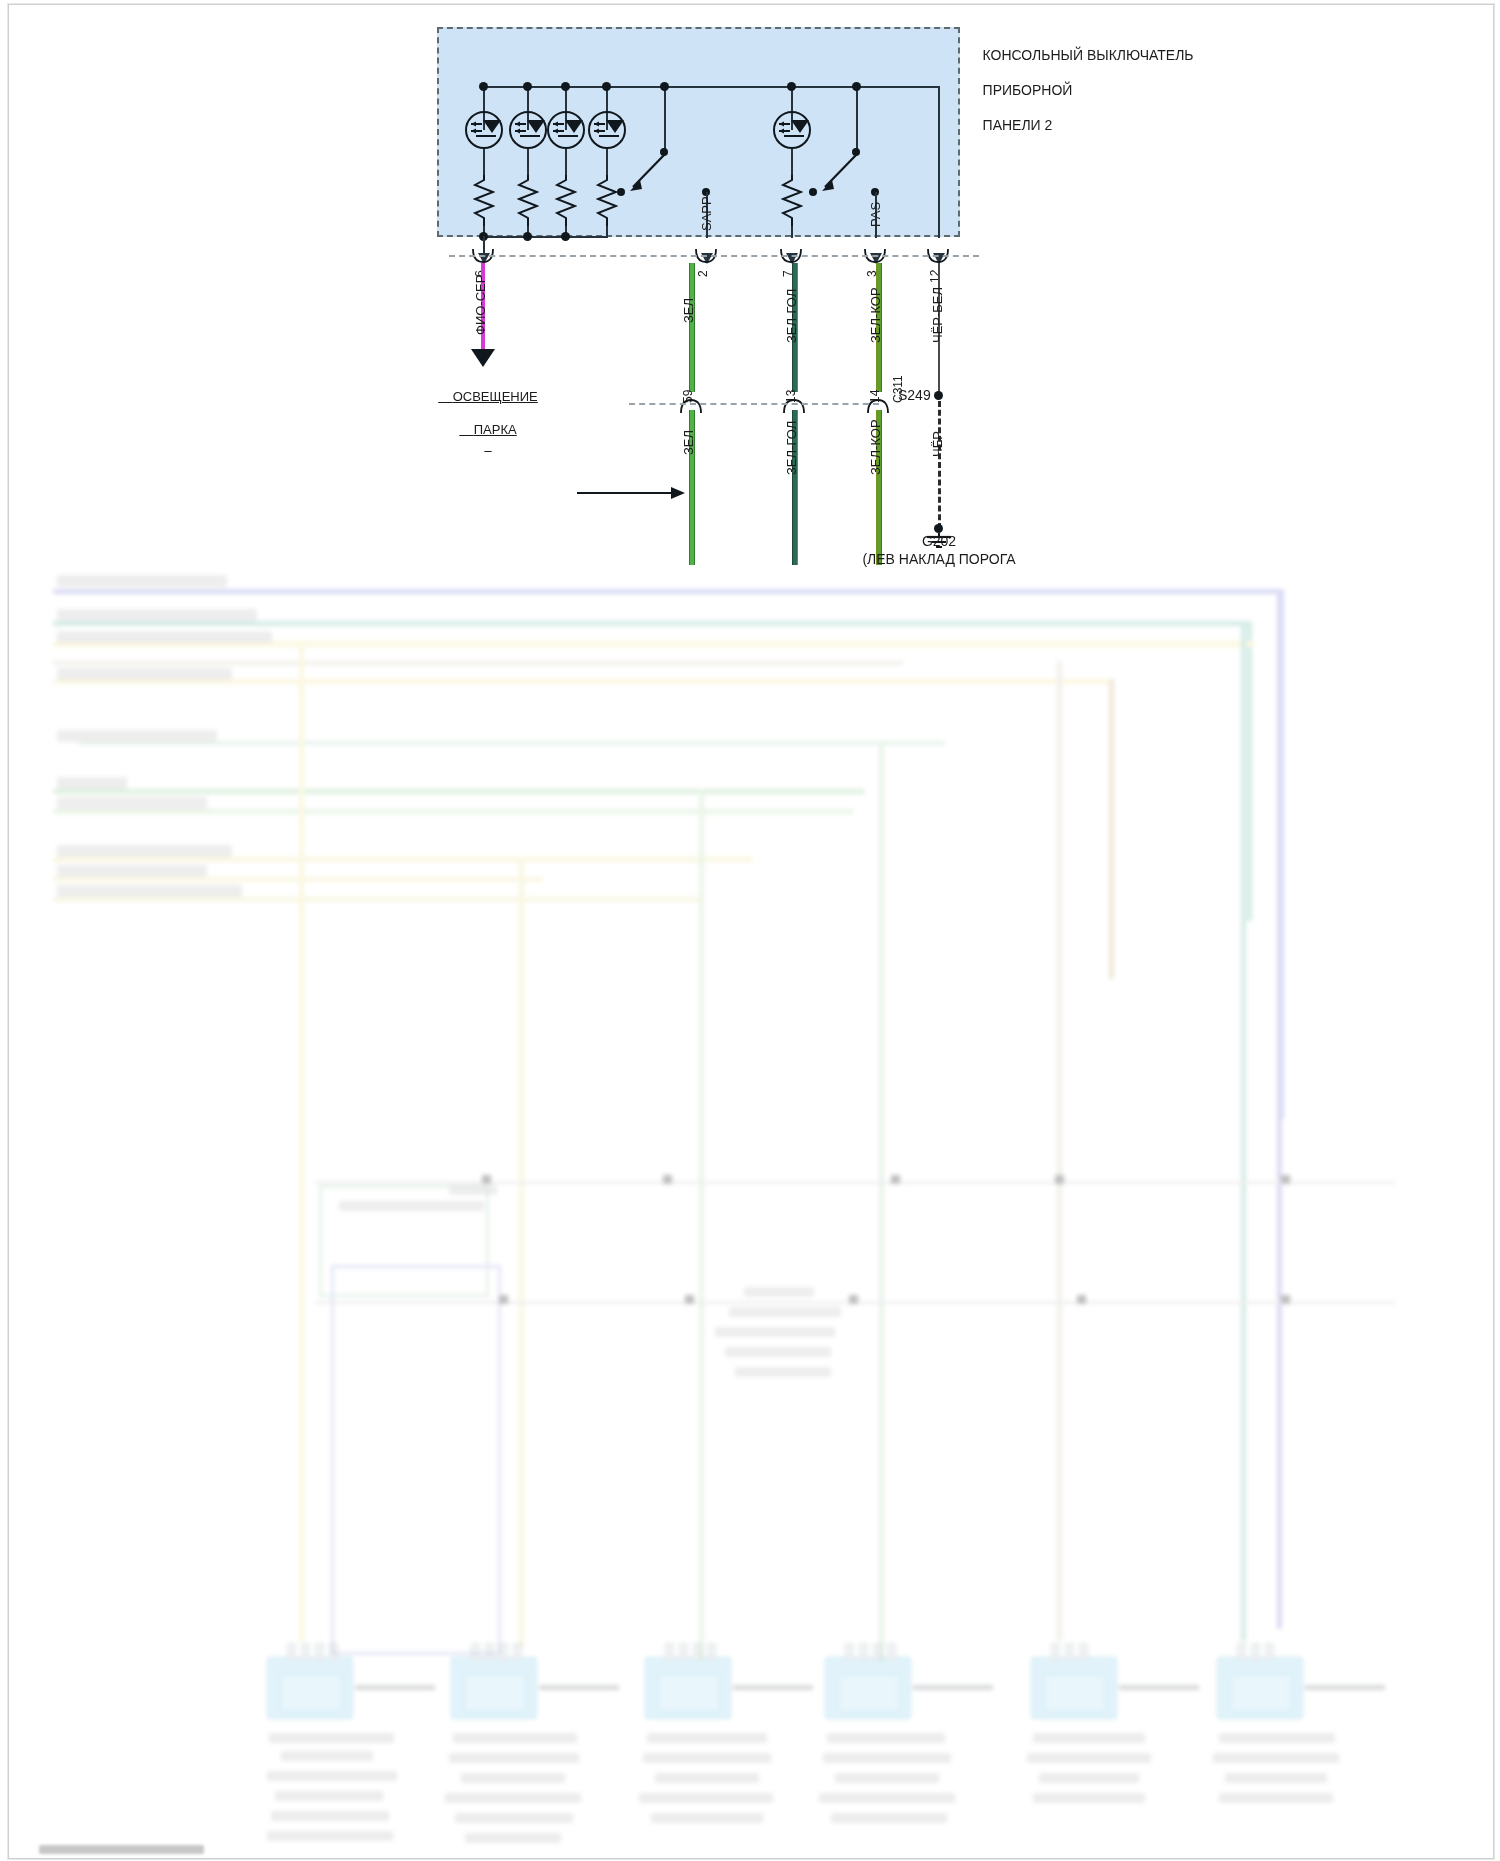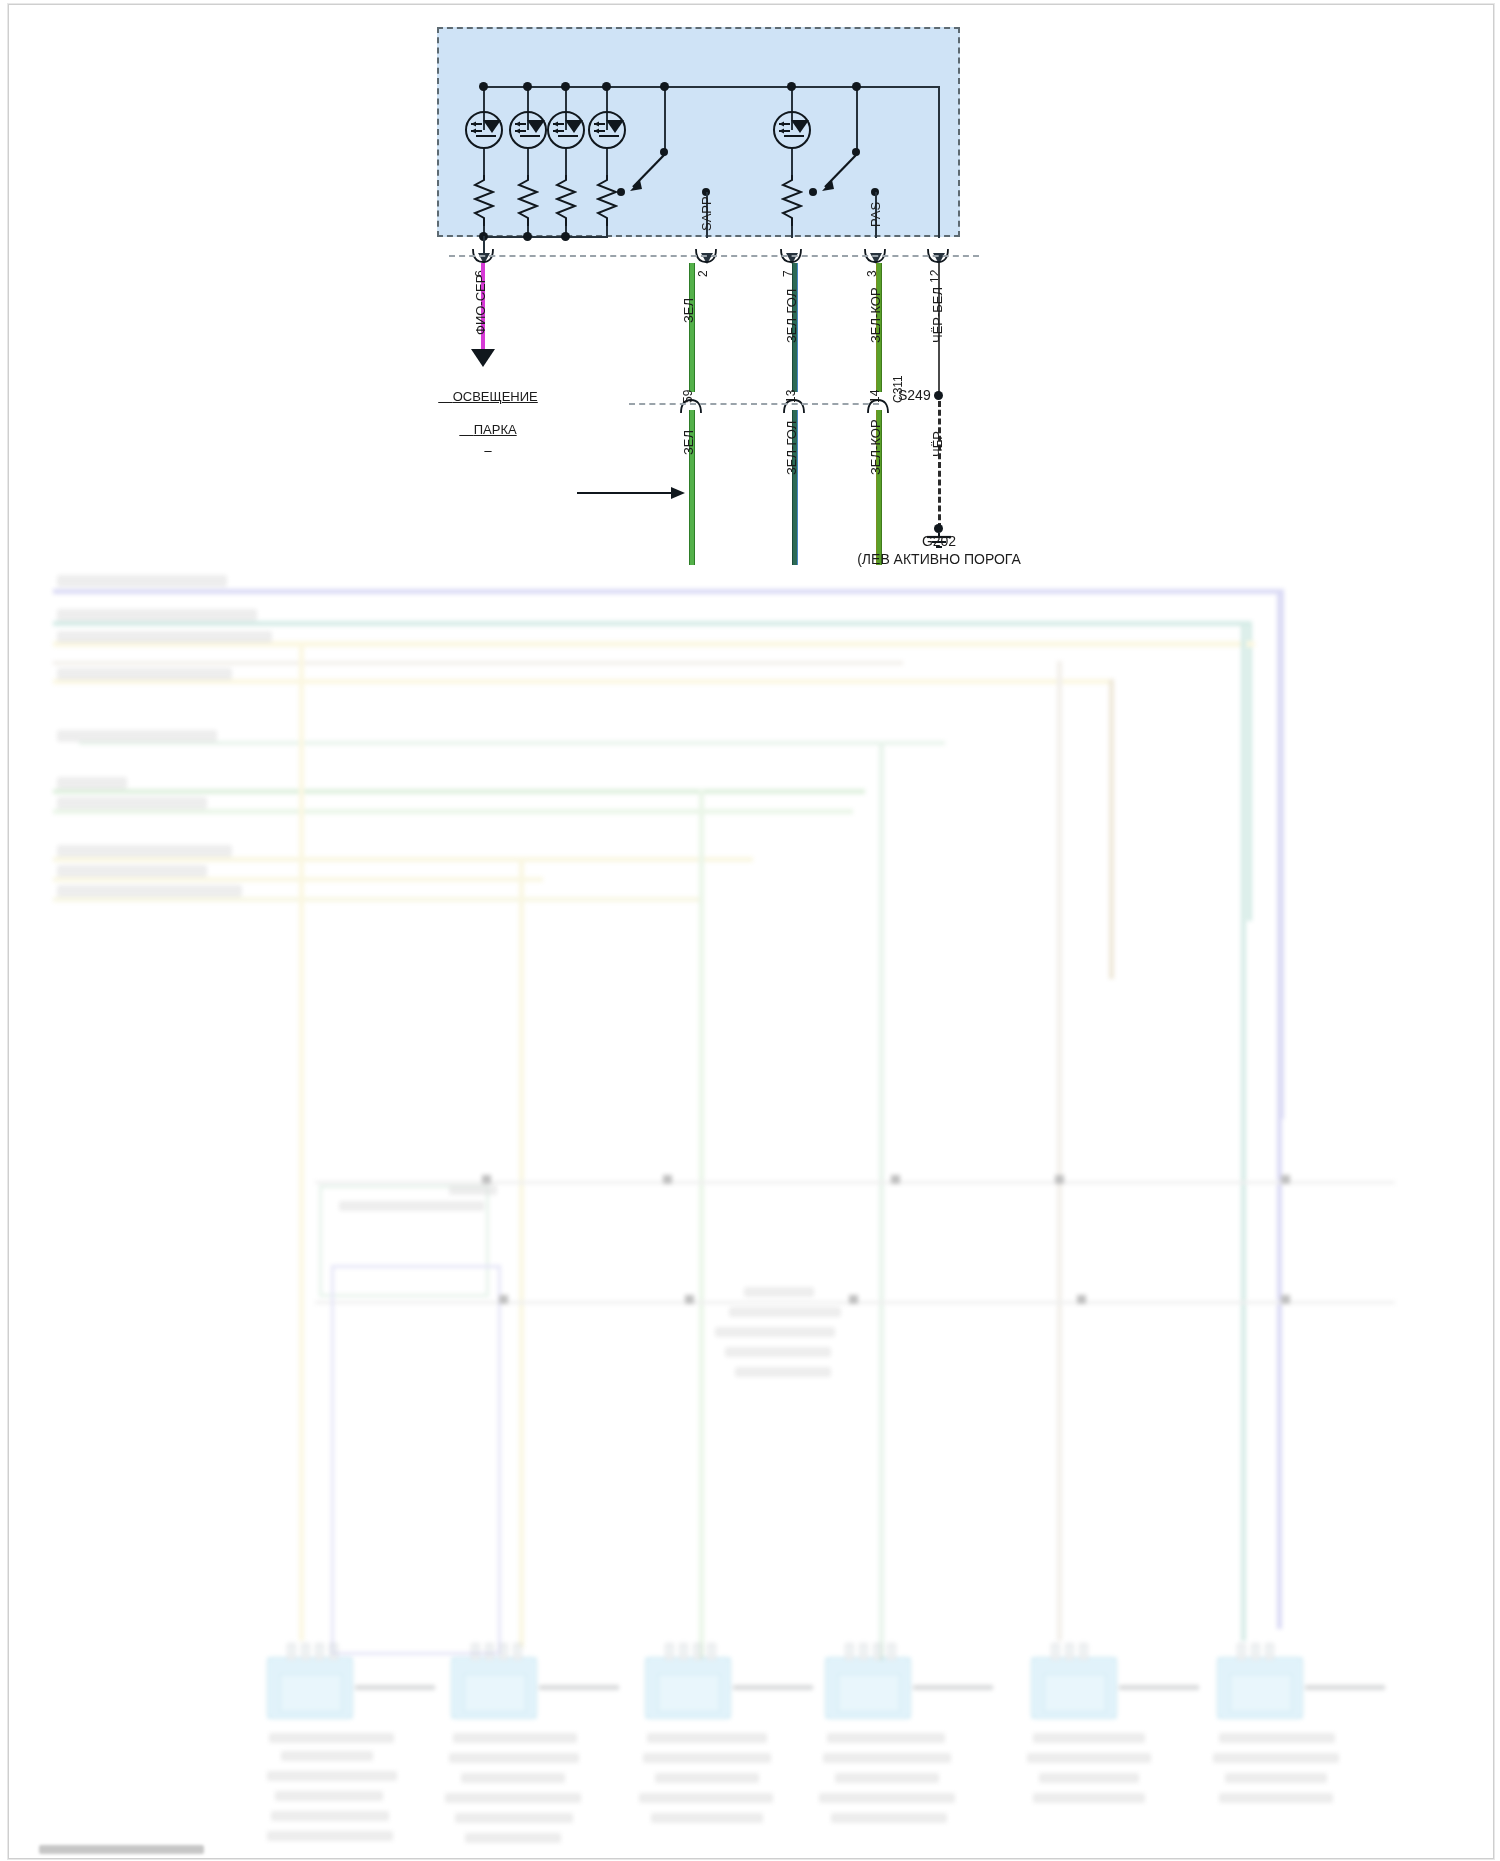--- a/index.html
+++ b/index.html
@@ -211,20 +211,25 @@
     <div class="ftxt" style="left:1210px;top:208px;width:116px;height:10px;"></div>
     <div class="ftxt" style="left:1204px;top:228px;width:126px;height:10px;"></div>
     <div class="ftxt" style="left:1216px;top:248px;width:102px;height:10px;"></div>
     <div class="ftxt" style="left:1210px;top:268px;width:114px;height:10px;"></div>
   </div>
 
   <div class="wmark" style="left:30px;top:1840px;width:165px;height:9px;filter:blur(1.5px);"></div>
 
   <div id="modbox"></div>
 
+  <div class="lbl" style="left:958px;top:24px;font-size:14px;">
+    <span>КОНСОЛЬНЫЙ ВЫКЛЮЧАТЕЛЬ</span><br>
+    <span>ПРИБОРНОЙ</span><br>
+    <span>ПАНЕЛИ 2</span>
+  </div>
 
   <div class="hline" style="left:474px;top:81px;width:456px;"></div>
 
   <div class="vline" style="left:474px;top:81px;height:44px;"></div>
   <div class="vline" style="left:518px;top:81px;height:44px;"></div>
   <div class="vline" style="left:556px;top:81px;height:44px;"></div>
   <div class="vline" style="left:597px;top:81px;height:44px;"></div>
   <div class="vline" style="left:655px;top:81px;height:66px;"></div>
   <div class="vline" style="left:782px;top:81px;height:44px;"></div>
   <div class="vline" style="left:847px;top:81px;height:66px;"></div>
@@ -426,21 +431,21 @@
   <div class="dot" style="left:925px;top:519px;"></div>
   <svg width="40" height="22" style="position:absolute;left:910px;top:528px;">
     <line x1="20" y1="0" x2="20" y2="3" stroke="#10171d" stroke-width="2"></line>
     <line x1="8" y1="4" x2="32" y2="4" stroke="#10171d" stroke-width="2.2"></line>
     <line x1="13" y1="9" x2="27" y2="9" stroke="#10171d" stroke-width="2"></line>
     <line x1="17" y1="14" x2="23" y2="14" stroke="#10171d" stroke-width="2"></line>
   </svg>
   <div class="lbl c" style="left:880px;top:530px;width:100px;top:530px;font-size:14px;"></div>
 
   <div class="lbl c" style="left:880px;top:528px;width:100px;font-size:14px;">G202</div>
-  <div class="lbl c" style="left:830px;top:546px;width:200px;font-size:14px;">(ЛЕВ АКТИВНО ПОРОГА</div>
+  <div class="lbl c" style="left:830px;top:546px;width:200px;font-size:14px;">(ЛЕВ НАКЛАД ПОРОГА</div>
 
   <div class="dashbus" style="left:440px;top:250px;width:530px;"></div>
   <div class="dashbus" style="left:620px;top:398px;width:250px;"></div>
 
   <svg width="110" height="16" style="position:absolute;left:568px;top:480px;">
     <line x1="0" y1="8" x2="96" y2="8" stroke="#10171d" stroke-width="2"></line>
     <polygon points="108,8 94,2 94,14" fill="#10171d"></polygon>
   </svg>
 
  </div>

